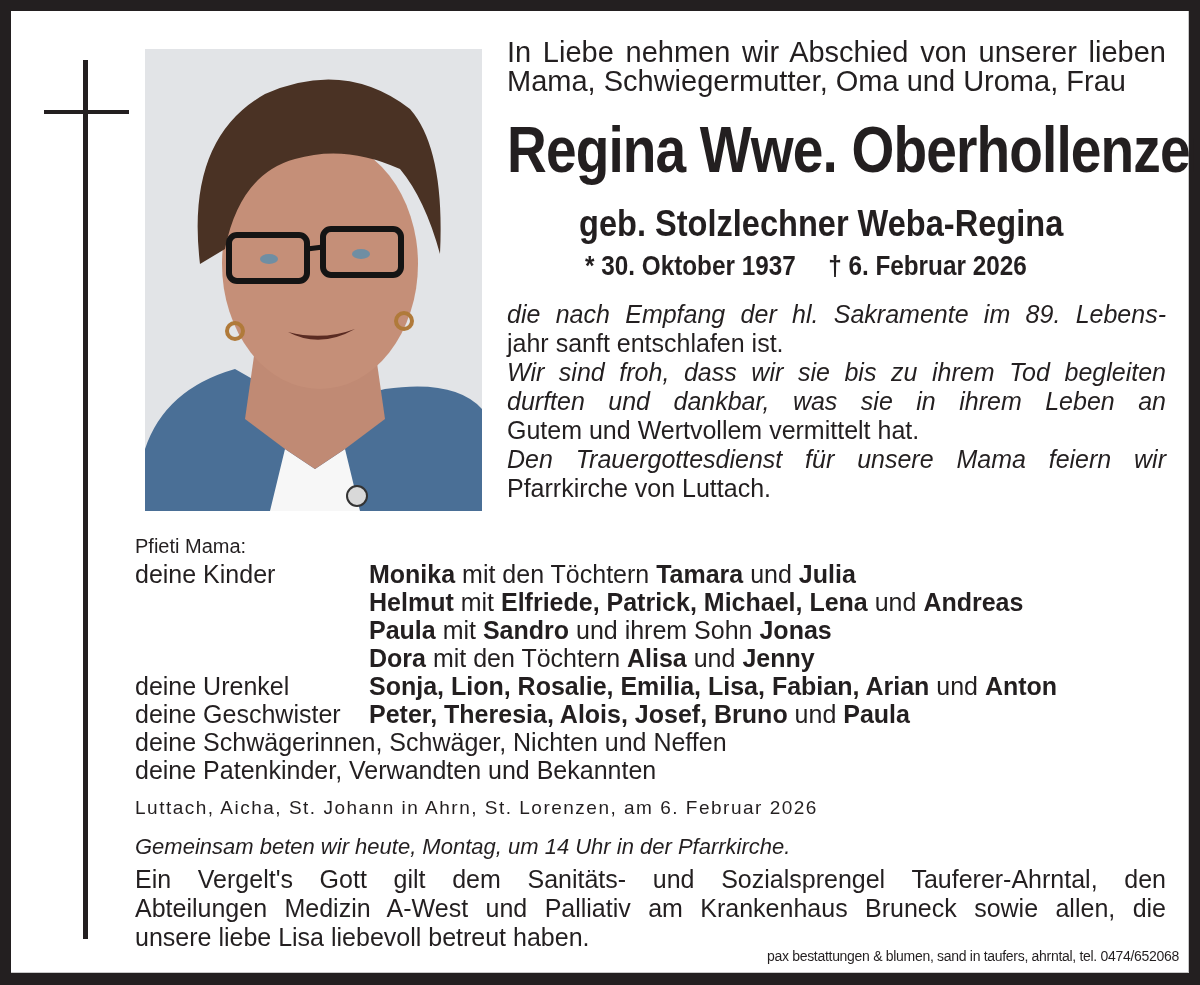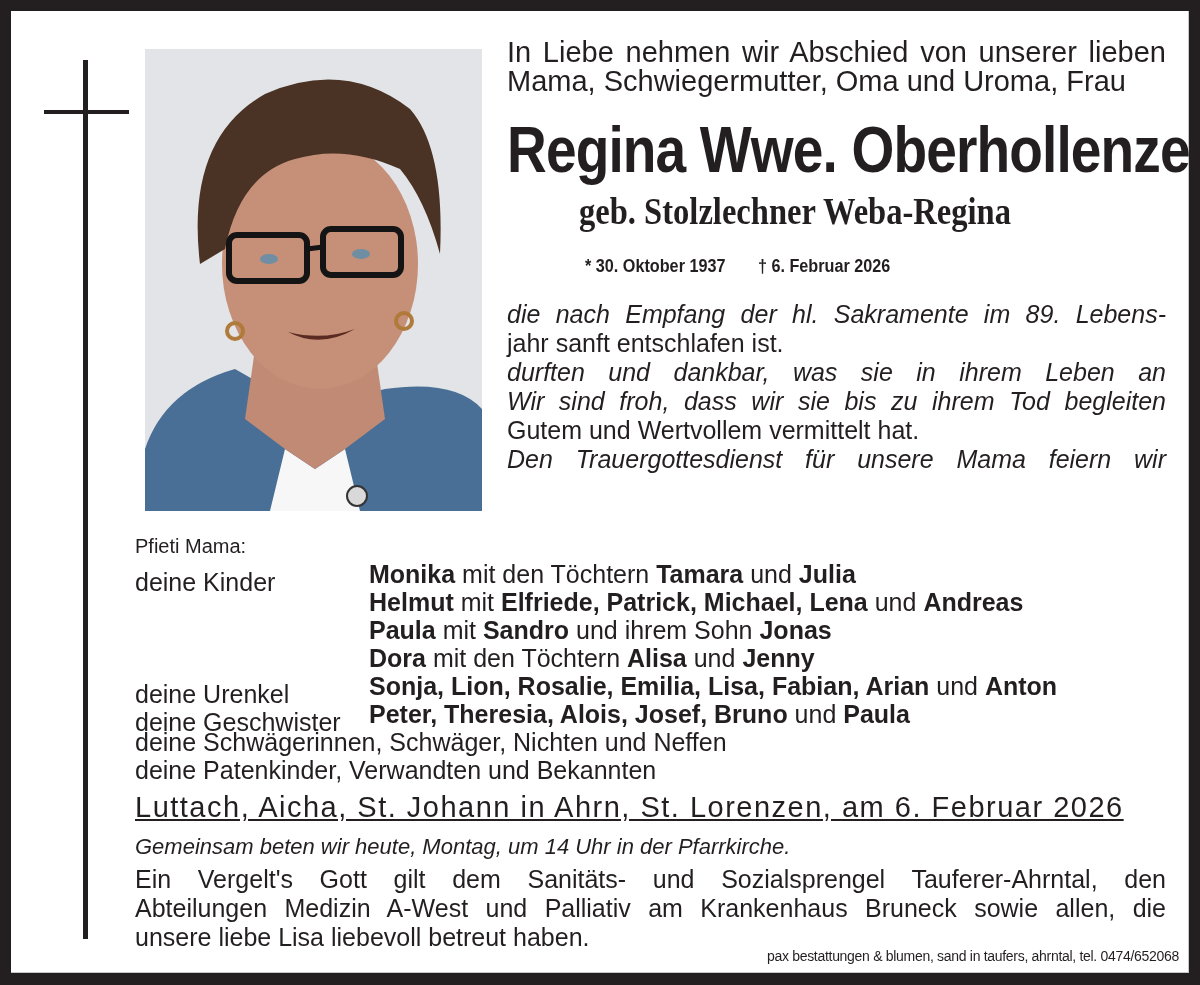--- a/index.html
+++ b/index.html
@@ -32,36 +32,36 @@
 
   .abs { position: absolute; white-space: nowrap; }
   .narrow { transform-origin: 0 0; display: inline-block; }
 
   .intro { left: 507px; top: 38px; width: 659px; font-size: 29px; line-height: 29px; white-space: normal; }
   .intro .l1 { display: block; text-align: justify; text-align-last: justify; }
   .intro .l2 { display: block; }
 
   .name { left: 507px; top: 115px; font-size: 64px; font-weight: bold; line-height: 70px; letter-spacing: -1px; }
   .born-name { left: 579px; top: 196px; font-size: 37px; font-weight: bold; line-height: 42px; }
-  .dates { left: 585px; top: 250px; font-size: 18px; font-weight: bold; line-height: 32px; }
+  .dates { left: 585px; top: 250px; font-size: 27px; font-weight: bold; line-height: 32px; }
   .dates .gap { display: inline-block; width: 36px; }
 
   .bodytext { left: 507px; top: 300px; width: 659px; font-size: 25px; line-height: 29px; white-space: normal; }
   .bodytext .j { display: block; text-align: justify; text-align-last: justify; font-style: italic; }
   .bodytext .n { display: block; }
 
   .farewell { left: 135px; top: 532px; font-size: 20px; line-height: 29px; }
 
   .rel-row { position: absolute; left: 135px; font-size: 25px; line-height: 29px; white-space: nowrap; }
-  .rel-label { position: absolute; left: 0; top: 8px; }
+  .rel-label { position: absolute; left: 0; top: 0; }
   .rel-names { position: absolute; left: 234px; top: 0; }
   .rel-full { position: absolute; left: 0; top: 0; }
   b { font-weight: bold; }
 
-  .place-date { left: 135px; top: 793px; font-size: 29px; line-height: 29px; letter-spacing: 1.5px; text-decoration: underline; }
+  .place-date { left: 135px; top: 793px; font-size: 19px; line-height: 29px; letter-spacing: 1.5px; }
   .prayer { left: 135px; top: 832px; font-size: 22px; line-height: 29px; font-style: italic; }
 
   .thanks { left: 135px; top: 865px; width: 1031px; font-size: 25px; line-height: 29px; white-space: normal; }
   .thanks .j { display: block; text-align: justify; text-align-last: justify; }
   .thanks .n { display: block; }
 
   .imprint { right: 20px; top: 947px; font-size: 14px; line-height: 18px; letter-spacing: -0.3px; }
 </style>
 </head>
 <body>
@@ -104,37 +104,38 @@
 
   <div class="abs intro" style="left:496px; top:27px;">
     <span class="l1">In Liebe nehmen wir Abschied von unserer lieben</span>
     <span class="l2">Mama, Schwiegermutter, Oma und Uroma, Frau</span>
   </div>
 
   <div class="abs name" style="left:496px; top:104px;">
     <span class="narrow" id="name-text" style="transform: scaleX(0.86);">Regina Wwe. Oberhollenzer</span>
   </div>
 
-  <div class="abs born-name" style="left:568px; top:180px;font-family:Liberation Serif, serif;">
+  <div class="abs born-name" style="left:568px; top:192px;">
     <span class="narrow" style="transform: scaleX(0.88);">geb. Stolzlechner Weba-Regina</span>
   </div>
 
   <div class="abs dates" style="left:574px; top:239px;">
     <span class="narrow" style="transform: scaleX(0.9);">
       <span>* 30. Oktober 1937</span><span class="gap"></span><span>† 6. Februar 2026</span>
     </span>
   </div>
 
   <div class="abs bodytext" style="left:496px; top:289px;">
     <span class="j">die nach Empfang der hl. Sakramente im 89. Lebens-</span>
     <span class="n">jahr sanft entschlafen ist.</span>
+    <span class="j">Wir sind froh, dass wir sie bis zu ihrem Tod begleiten</span>
     <span class="j">durften und dankbar, was sie in ihrem Leben an</span>
-    <span class="j">Wir sind froh, dass wir sie bis zu ihrem Tod begleiten</span>
     <span class="n">Gutem und Wertvollem vermittelt hat.</span>
     <span class="j">Den Trauergottesdienst für unsere Mama feiern wir</span>
+    <span class="n">Pfarrkirche von Luttach.</span>
   </div>
 
   <div class="abs farewell" style="left:124px; top:521px;">Pfieti Mama:</div>
 
   <div class="rel-row" style="left:124px; top:549px;">
     <span class="rel-label">deine Kinder</span>
     <span class="rel-names"><b>Monika</b><span> mit den Töchtern </span><b>Tamara</b><span> und </span><b>Julia</b></span>
   </div>
   <div class="rel-row" style="left:124px; top:577px;">
     <span class="rel-names"><b>Helmut</b><span> mit </span><b>Elfriede, Patrick, Michael, Lena</b><span> und </span><b>Andreas</b></span>

